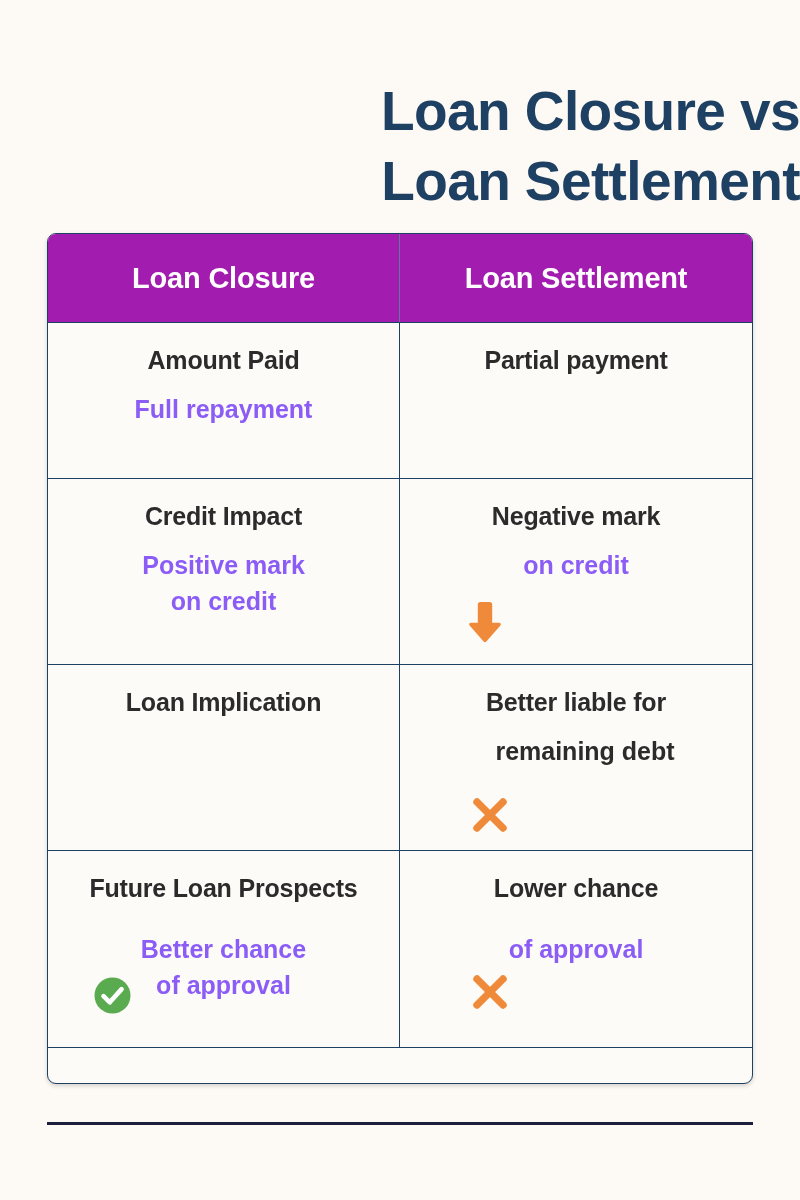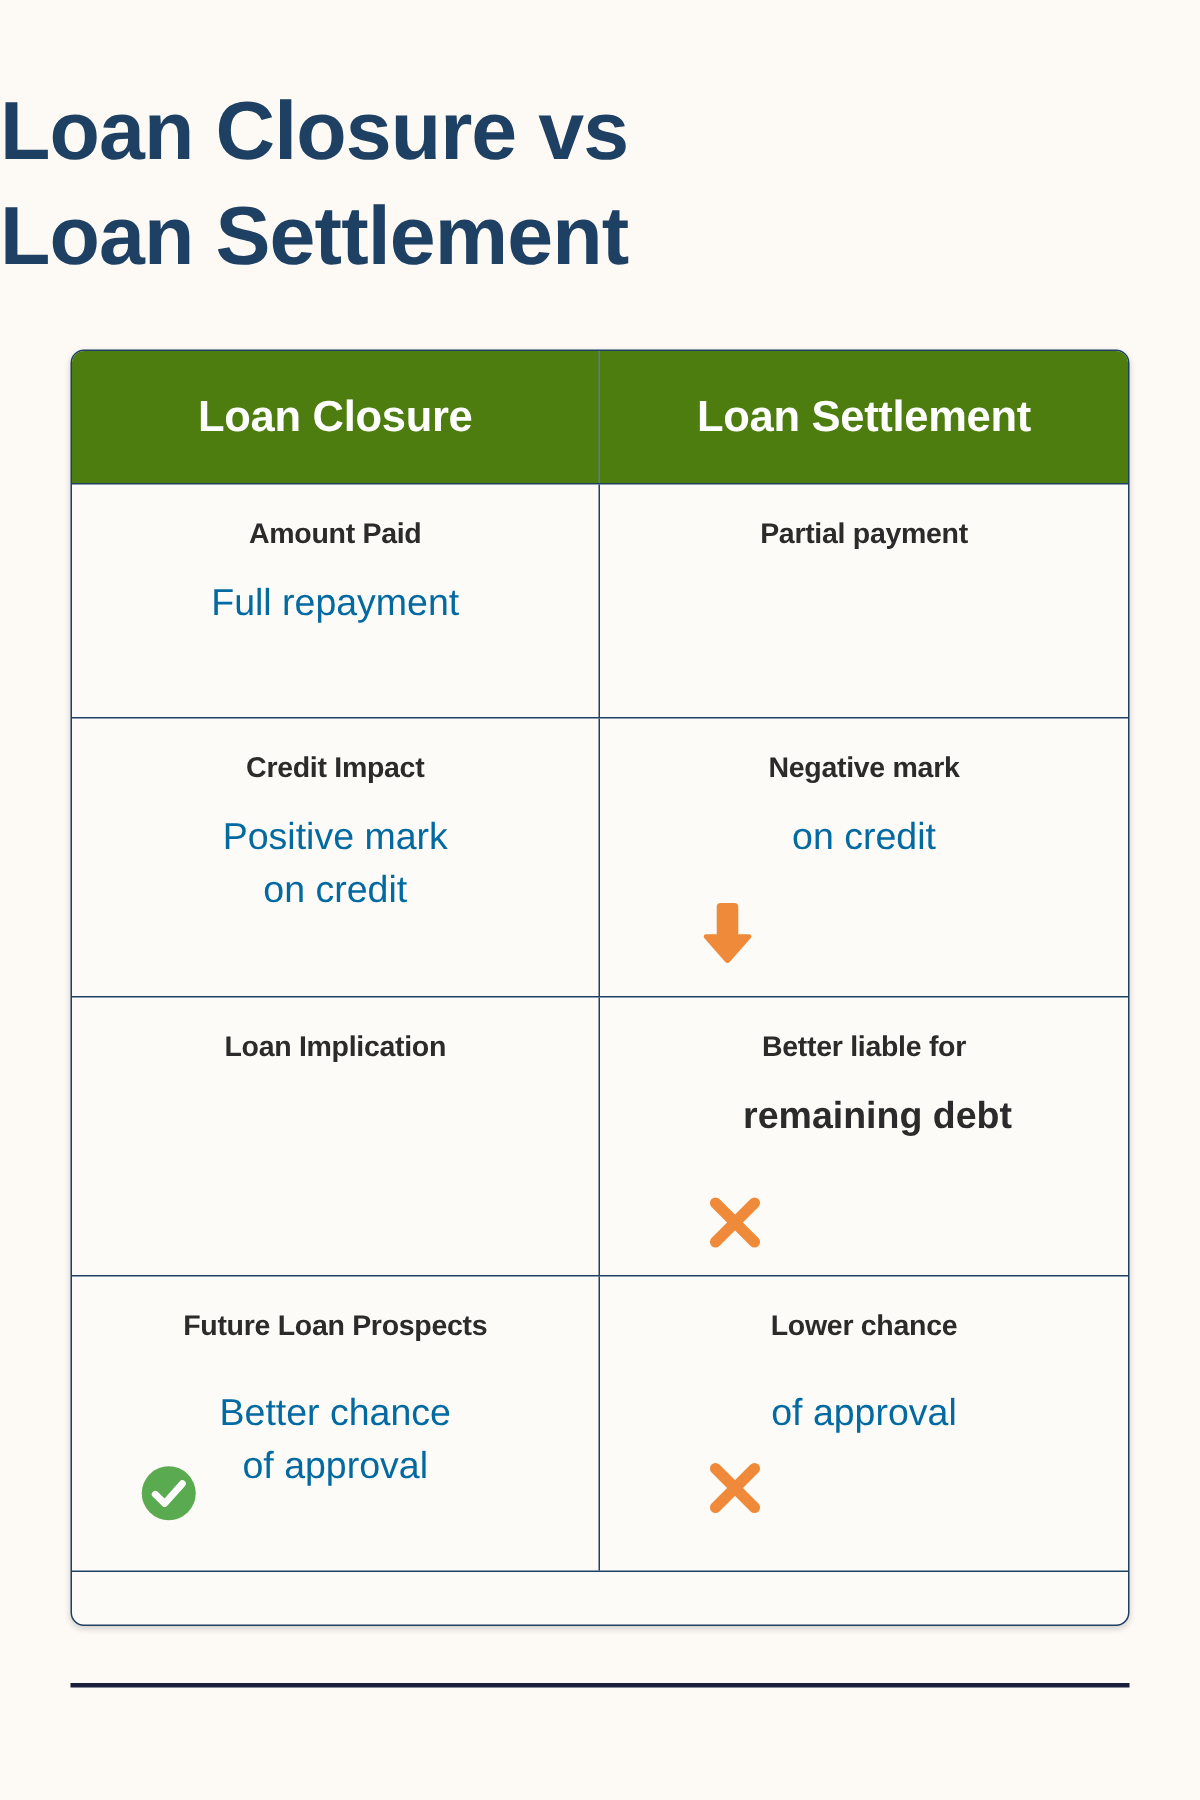--- a/index.html
+++ b/index.html
@@ -13,22 +13,22 @@
   body {
     background: #fdf9f4;
     font-family: "Liberation Sans", sans-serif;
     color: #2b2b2b;
     position: relative;
     overflow: hidden;
   }
 
   
   .title-block {
-    text-align: left;
-    padding-top: 52px;
+    text-align: right;
+    padding-top: 76px;
   }
   .title-line {
     font-size: 55px;
     font-weight: bold;
     color: #1e4063;
     letter-spacing: -0.6px;
     line-height: 1.28;
   }
 
   
@@ -39,21 +39,21 @@
     width: 706px;
     background: #fdfbf7;
     border: 1.5px solid #1e4063;
     border-radius: 9px;
     box-shadow: 0 2px 4px rgba(0,0,0,0.16);
     overflow: hidden;
   }
 
   .thead {
     display: flex;
-    background: #4d7c0f;
+    background: #a21caf;
     height: 88px;
   }
   .thead .th {
     flex: 1 1 50%;
     display: flex;
     align-items: center;
     justify-content: center;
     color: #ffffff;
     font-size: 29px;
     font-weight: bold;
@@ -76,30 +76,30 @@
     display: flex;
     flex-direction: column;
     align-items: center;
     justify-content: flex-start;
   }
   .trow .td:first-child {
     border-right: 1.5px solid #1e4063;
   }
 
   .cell-head {
-    font-size: 19px;
+    font-size: 25px;
     font-weight: bold;
     color: #2b2b2b;
     letter-spacing: -0.2px;
     line-height: 1.25;
   }
   .cell-sub {
     font-size: 25px;
-    font-weight: normal;
-    color: #0369a1;
+    font-weight: bold;
+    color: #8b5cf6;
     line-height: 1.42;
     margin-top: 16px;
     white-space: pre-line;
   }
   .cell-sub.bold {
     font-weight: bold;
     color: #2b2b2b;
     margin-left: 18px;
   }
 

